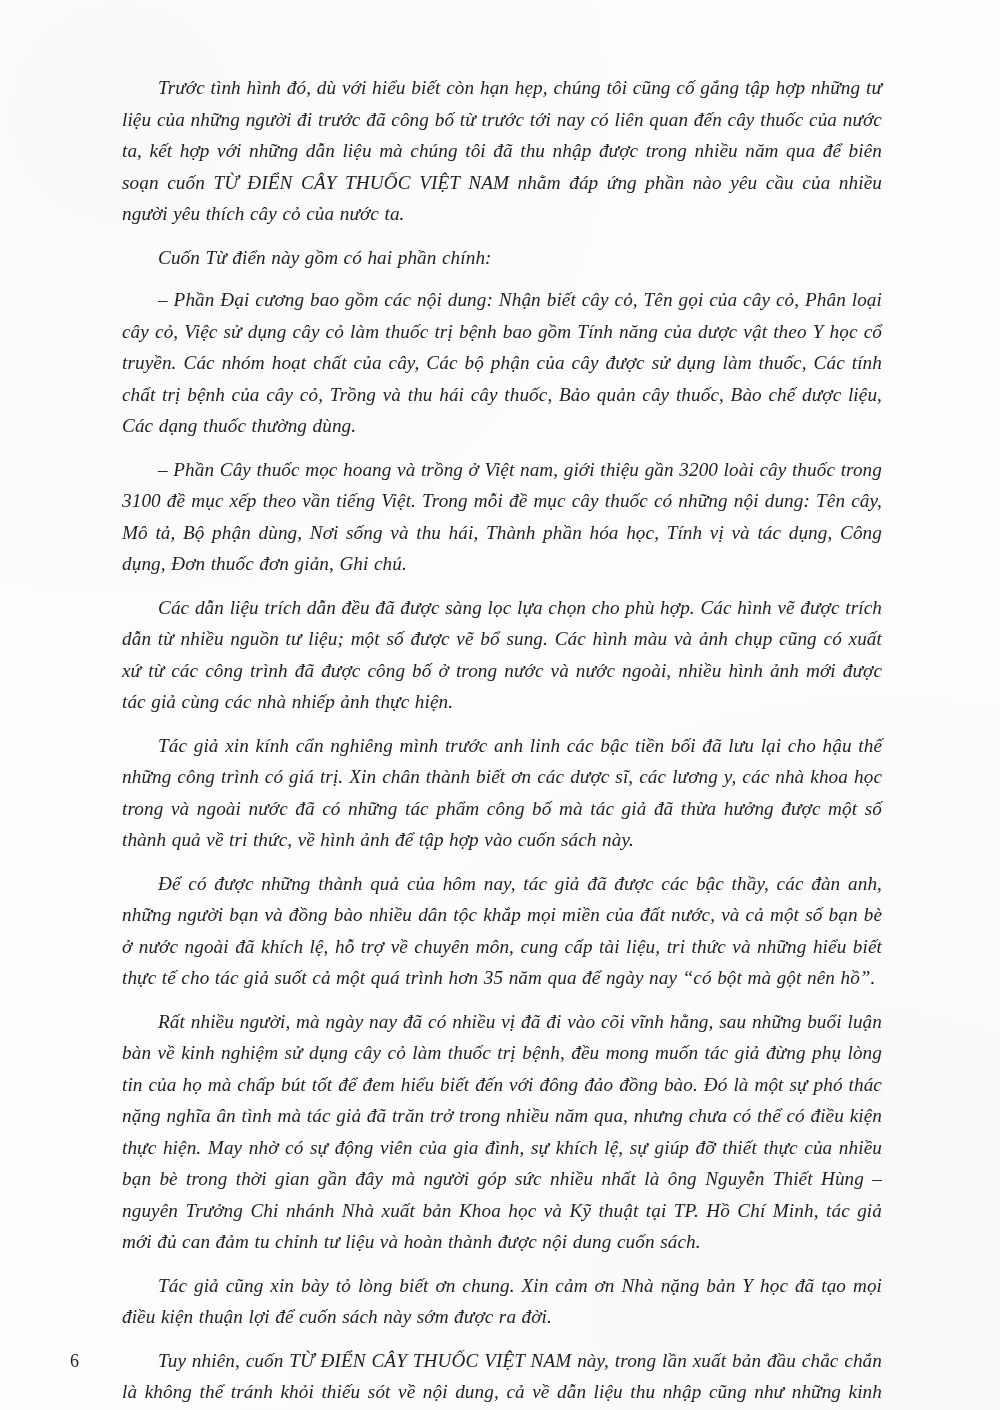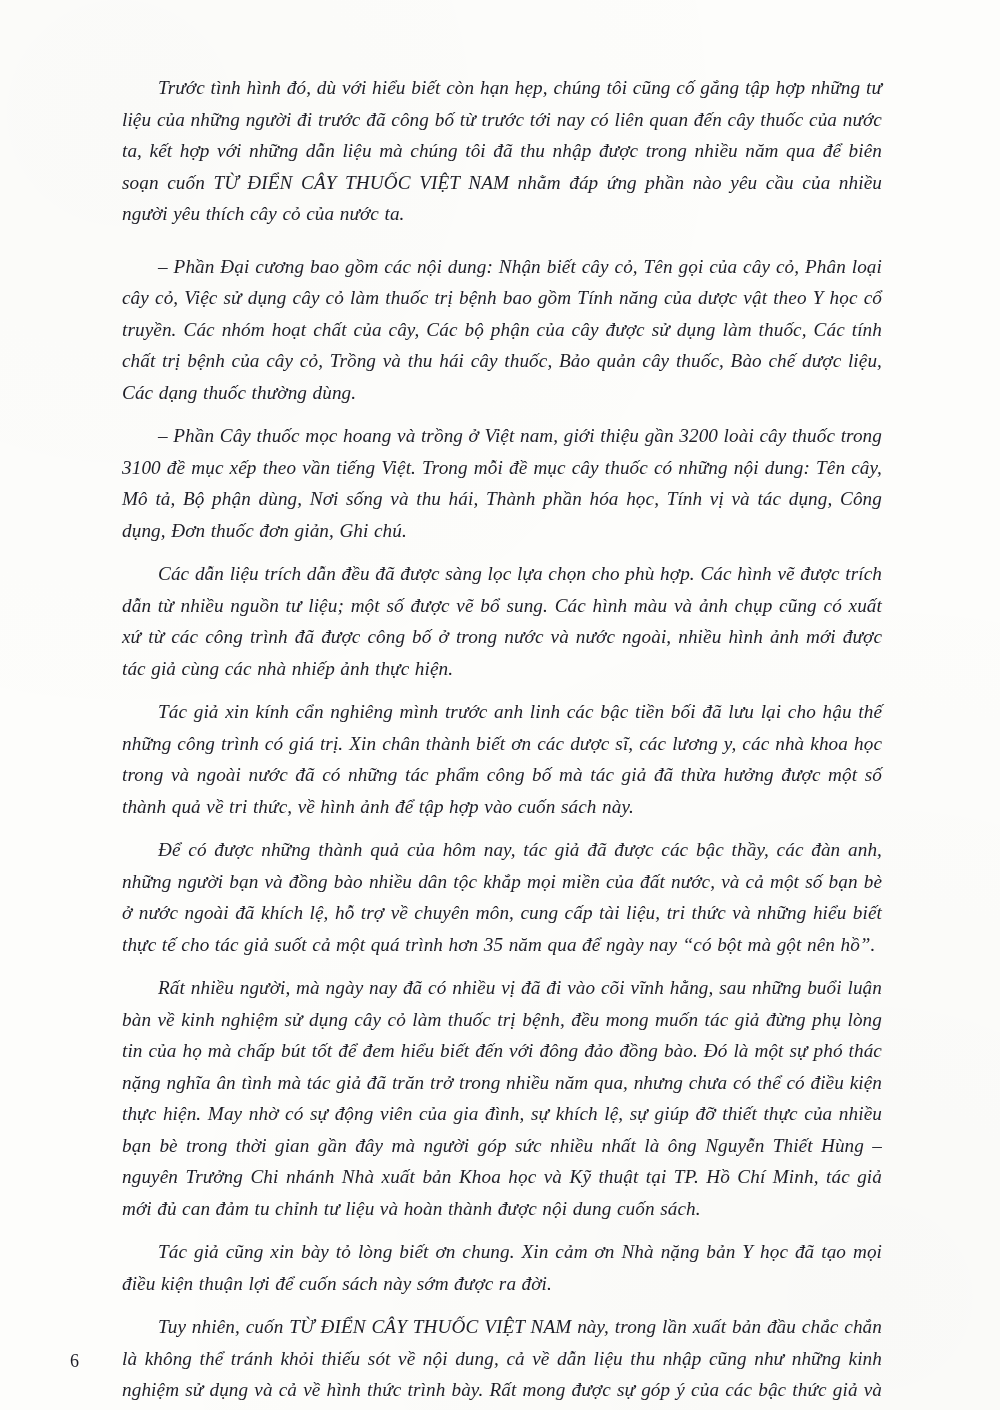--- a/index.html
+++ b/index.html
@@ -67,20 +67,21 @@
 </style>
 </head>
 <body>
 
 <div class="page">
   <div class="content">
 
     <p class="para">Trước tình hình đó, dù với hiểu biết còn hạn hẹp, chúng tôi cũng cố gắng tập hợp những tư liệu của những người đi trước đã công bố từ trước tới nay có liên quan đến cây thuốc của nước ta, kết hợp với những dẫn liệu mà chúng tôi đã thu nhập được trong nhiều năm qua để biên soạn cuốn TỪ ĐIỂN CÂY THUỐC VIỆT NAM nhằm đáp ứng phần nào yêu cầu của nhiều người yêu thích cây cỏ của nước ta.</p>
     <div class="gap"></div>
 
+    <p class="para tight">Cuốn Từ điển này gồm có hai phần chính:</p>
     <div class="gap"></div>
 
     <p class="para dash">– Phần Đại cương bao gồm các nội dung: Nhận biết cây cỏ, Tên gọi của cây cỏ, Phân loại cây cỏ, Việc sử dụng cây cỏ làm thuốc trị bệnh bao gồm Tính năng của dược vật theo Y học cổ truyền. Các nhóm hoạt chất của cây, Các bộ phận của cây được sử dụng làm thuốc, Các tính chất trị bệnh của cây cỏ, Trồng và thu hái cây thuốc, Bảo quản cây thuốc, Bào chế dược liệu, Các dạng thuốc thường dùng.</p>
     <div class="gap"></div>
 
     <p class="para dash">– Phần Cây thuốc mọc hoang và trồng ở Việt nam, giới thiệu gần 3200 loài cây thuốc trong 3100 đề mục xếp theo vần tiếng Việt. Trong mỗi đề mục cây thuốc có những nội dung: Tên cây, Mô tả, Bộ phận dùng, Nơi sống và thu hái, Thành phần hóa học, Tính vị và tác dụng, Công dụng, Đơn thuốc đơn giản, Ghi chú.</p>
     <div class="gap"></div>
 
     <p class="para">Các dẫn liệu trích dẫn đều đã được sàng lọc lựa chọn cho phù hợp. Các hình vẽ được trích dẫn từ nhiều nguồn tư liệu; một số được vẽ bổ sung. Các hình màu và ảnh chụp cũng có xuất xứ từ các công trình đã được công bố ở trong nước và nước ngoài, nhiều hình ảnh mới được tác giả cùng các nhà nhiếp ảnh thực hiện.</p>
     <div class="gap"></div>

